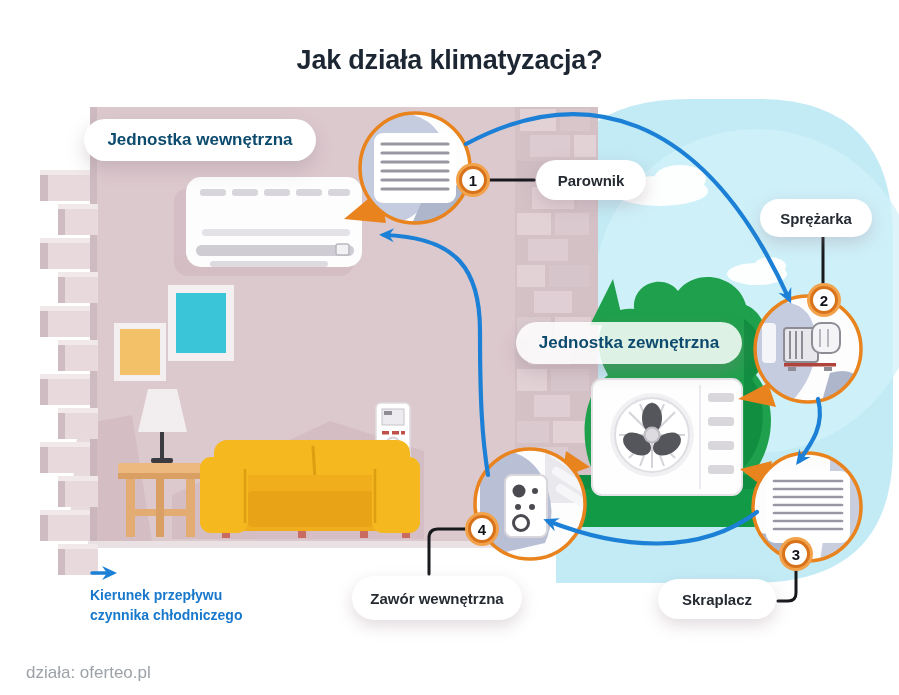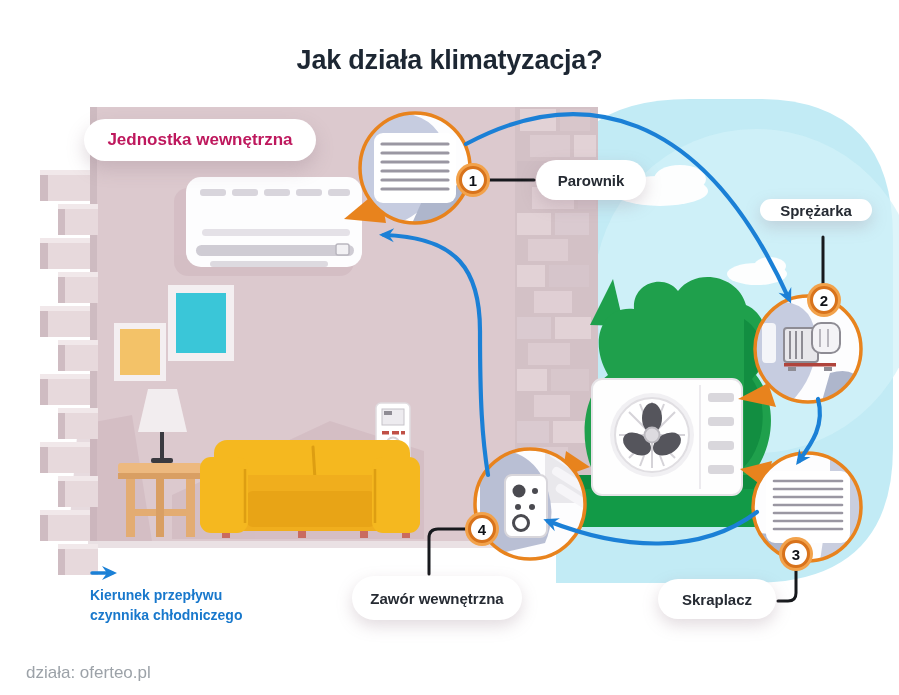--- a/index.html
+++ b/index.html
@@ -4,21 +4,21 @@
 <style>
   html,body{margin:0;padding:0;background:#fff;}
   #stage{position:relative;width:899px;height:695px;background:#ffffff;overflow:hidden;
          font-family:"Liberation Sans","DejaVu Sans",sans-serif;margin-top:23px;}
   svg{position:absolute;left:0;top:0;}
   .title{position:absolute;left:0;right:0;top:22px;text-align:center;
          font-size:27px;font-weight:700;color:#1d2733;letter-spacing:-0.2px;}
   .pill{position:absolute;background:#fff;border-radius:22px;display:flex;align-items:center;
         justify-content:center;font-weight:700;color:#262b33;font-size:15px;
         box-shadow:0 6px 16px rgba(150,125,140,.28);}
-  .pill.section{color:#be185d;font-size:17px;box-shadow:0 8px 18px rgba(150,125,140,.30);}
+  .pill.section{color:#0c4a6e;font-size:17px;box-shadow:0 8px 18px rgba(150,125,140,.30);}
   .pill.translucent{background:rgba(255,255,255,.85);}
   .badge{position:absolute;width:28px;height:28px;border-radius:50%;background:#fff;
          border:3px solid #d8731c;box-shadow:0 0 0 3px #f2a24b;display:flex;align-items:center;
          justify-content:center;font-size:15px;font-weight:700;color:#101318;box-sizing:border-box;}
   .legend{position:absolute;left:90px;top:562px;color:#1878cc;font-size:14px;font-weight:700;line-height:1.45;}
   .source{position:absolute;left:26px;top:640px;color:#9ca2a8;font-size:17px;font-weight:400;}
 </style>
 </head>
 <body>
 
@@ -345,23 +345,24 @@
       <path d="M757,489 C700,532 622,527 548,498" marker-end="url(#arrowB)"></path>
       <path d="M488,452 C482,414 480,378 480,308 C480,248 458,214 384,212" marker-end="url(#arrowB)"></path>
       <path d="M92,550 L112,550" marker-end="url(#arrowB)" stroke-width="3.5"></path>
     </g>
   </svg>
 
   <div class="title">Jak działa klimatyzacja?</div>
 
   <div class="pill section" style="left:84px;top:96px;width:232px;height:42px;">Jednostka wewnętrzna</div>
 
+  <div class="pill section translucent" style="left:516px;top:299px;width:226px;height:42px;">Jednostka zewnętrzna</div>
 
   <div class="pill" style="left:536px;top:137px;width:110px;height:40px;">Parownik</div>
-  <div class="pill" style="left:760px;top:176px;width:112px;height:22px;">Sprężarka</div>
+  <div class="pill" style="left:760px;top:176px;width:112px;height:38px;">Sprężarka</div>
   <div class="pill" style="left:658px;top:556px;width:118px;height:40px;text-align:right;">Skraplacz</div>
   <div class="pill" style="left:352px;top:553px;width:170px;height:44px;">Zawór wewnętrzna</div>
 
   <div class="badge" style="left:459px;top:143px;">1</div>
   <div class="badge" style="left:810px;top:263px;">2</div>
   <div class="badge" style="left:782px;top:517px;">3</div>
   <div class="badge" style="left:468px;top:492px;">4</div>
 
   <div class="legend">
     <div>Kierunek przepływu</div>

